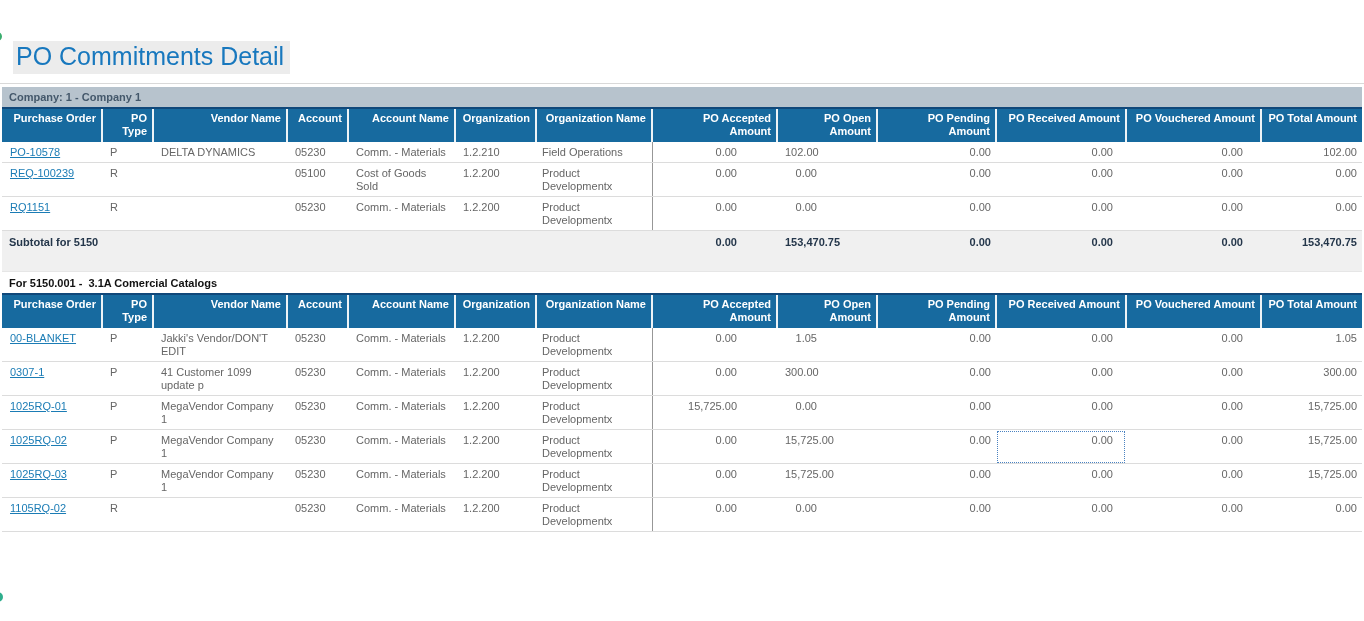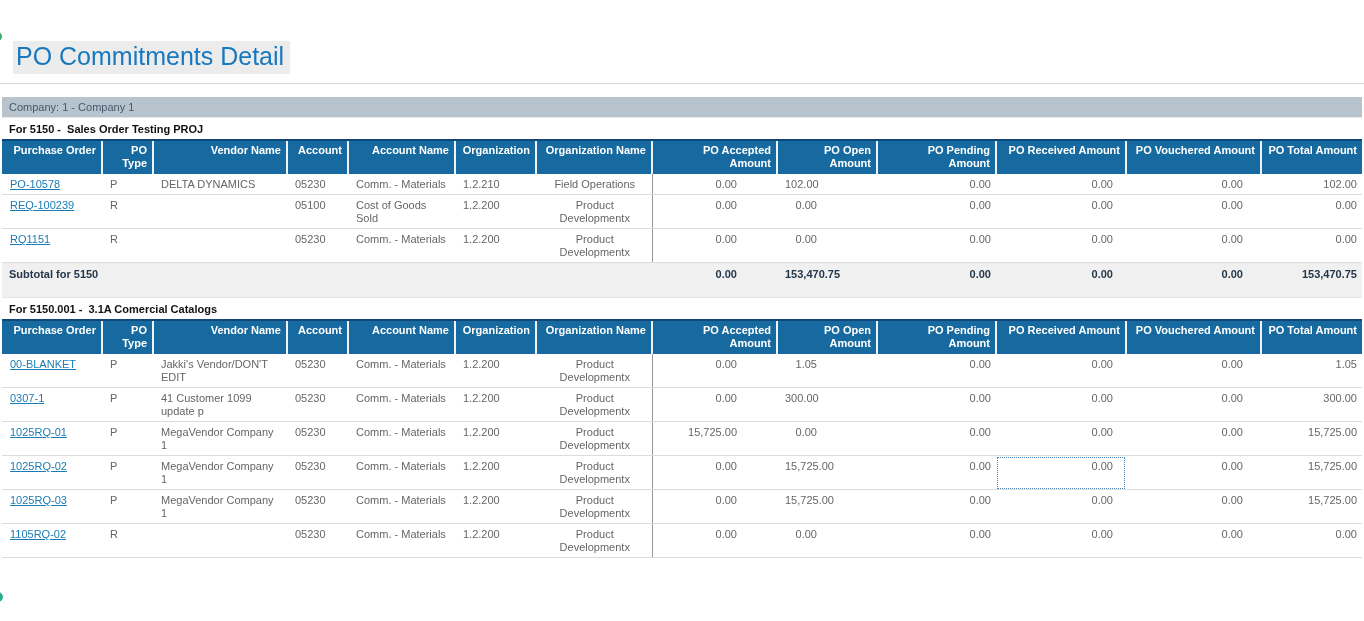--- a/index.html
+++ b/index.html
@@ -8,54 +8,54 @@
     width:1364px; height:621px; overflow:hidden; position:relative;
     background:#ffffff; font-family:"Liberation Sans", sans-serif;
   }
   .title-row { padding:9px 0 2px 13px;margin-top:32px; }
   .page-title {
     display:inline-block; font-size:25px; color:#1878be;
     background:#ececec; padding:1px 6px 3px 3px; letter-spacing:0;
   }
   .top-rule { border-top:1px solid #d9d9d9; margin-top:7px; }
   .company-bar {
-    margin:13px 2px 0 2px; background:#b7c3cd; color:#44586b;
-    font-size:11px; padding:4px 7px 4px 7px; font-weight:normal;
+    margin:3px 2px 0 2px; background:#b7c3cd; color:#44586b;
+    font-size:11px; padding:4px 7px 4px 7px; font-weight:bold;
   }
   .section-heading {
     margin:0 2px; padding:5px 7px 4px 7px; font-size:11px; font-weight:bold;
     color:#111; background:#fff; border-top:1px solid #e6e6e6; white-space:pre;
   }
   table.report {
     width:1360px; margin:0 2px; border-collapse:collapse; table-layout:fixed;
     font-size:11px;
   }
   thead th {
     background:#176a9f; color:#ffffff; font-weight:bold; text-align:right;
     vertical-align:top; padding:3px 5px 4px 6px; line-height:13px;
     border-top:2px solid #10487a; border-left:2px solid #eef3f6; font-size:11px;
   }
   thead th:first-child { border-left:none; }
   tbody td {
     color:#666666; vertical-align:top; padding:4px 6px 3px 8px;
     border-bottom:1px solid #dcdcdc; line-height:13px; background:#fff;
   }
-  td.org-name { border-right:1px solid #979797; padding-left:6px; padding-right:4px;text-align:center; }
+  td.org-name { border-right:1px solid #979797; padding-left:6px; padding-right:4px; }
   td.amount { text-align:right; }
   td.a0 { padding-right:40px; }
   td.a1 { padding-right:60px; }
   td.a2 { padding-right:5px; }
   td.a3 { padding-right:13px; }
   td.a4 { padding-right:18px; }
   td.a5 { padding-right:5px; }
   td.focused { outline:1px dotted #4a82c0; outline-offset:-2px; }
   a.po-link { color:#1b7cb5; text-decoration:underline; }
   tr.subtotal td {
     background:#f0f0f0; color:#24364a; font-weight:bold;
-    border-bottom:none; padding-top:5px; padding-bottom:16px;
+    border-bottom:none; padding-top:5px; padding-bottom:22px;
   }
   tr.subtotal td.label { padding-left:7px; }
   .fab {
     position:absolute; left:-7px; width:9px; height:9px; border-radius:50%;
     background:#ffffff; border:3px solid #2fae8d;
   }
   .fab-top { top:32px; border-color:#3aad6e; }
   .fab-bottom { top:592px; width:10px; height:10px; }
 </style>
 </head>
@@ -63,21 +63,20 @@
 
 <div class="title-row">
   <span class="page-title">PO Commitments Detail</span>
 </div>
 <div class="top-rule"></div>
 <div class="company-bar">
   <span>Company: 1 - Company 1</span>
 </div>
 
 <div id="report">
-    <div class="section-heading">For 5150 -  Sales Order Testing PROJ</div>
     <table class="report">
       <colgroup>
         <col style="width: 100px;">
         <col style="width: 51px;">
         <col style="width: 134px;">
         <col style="width: 61px;">
         <col style="width: 107px;">
         <col style="width: 81px;">
         <col style="width: 116px;">
         <col style="width: 125px;">

